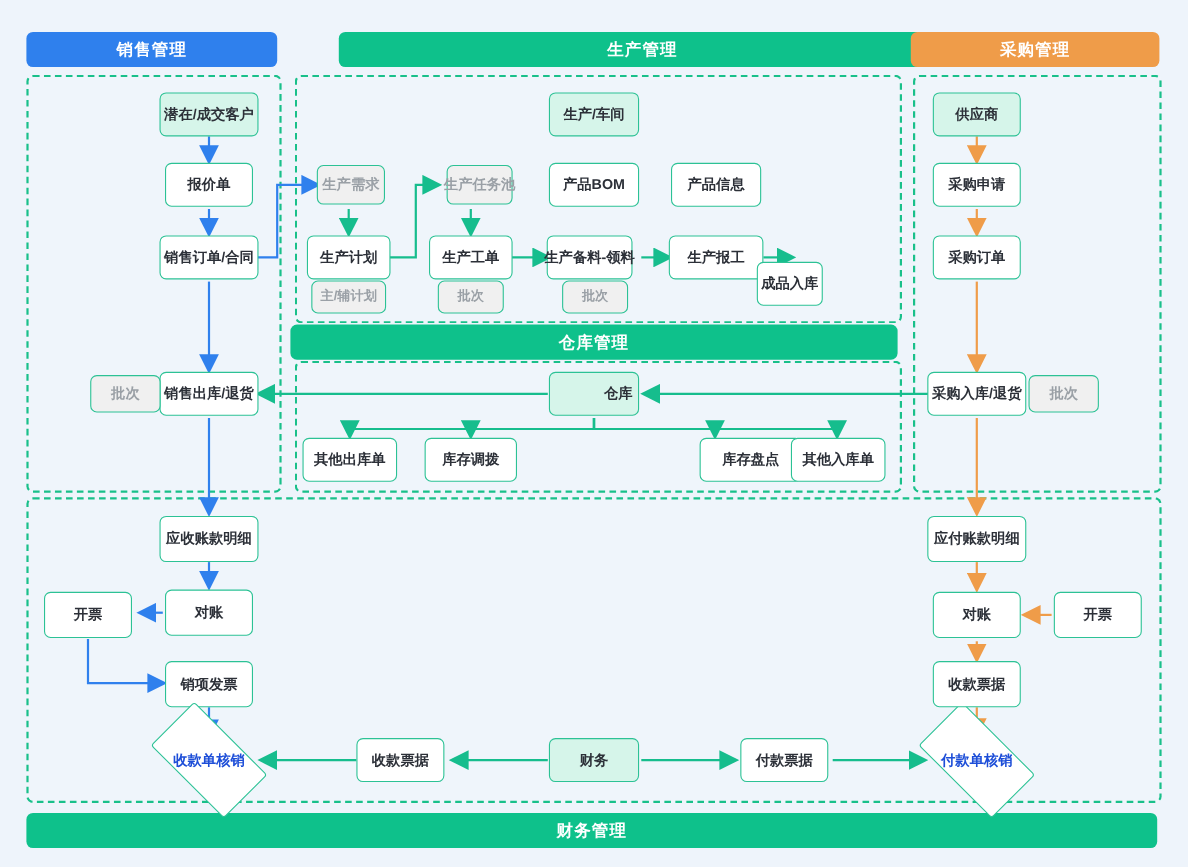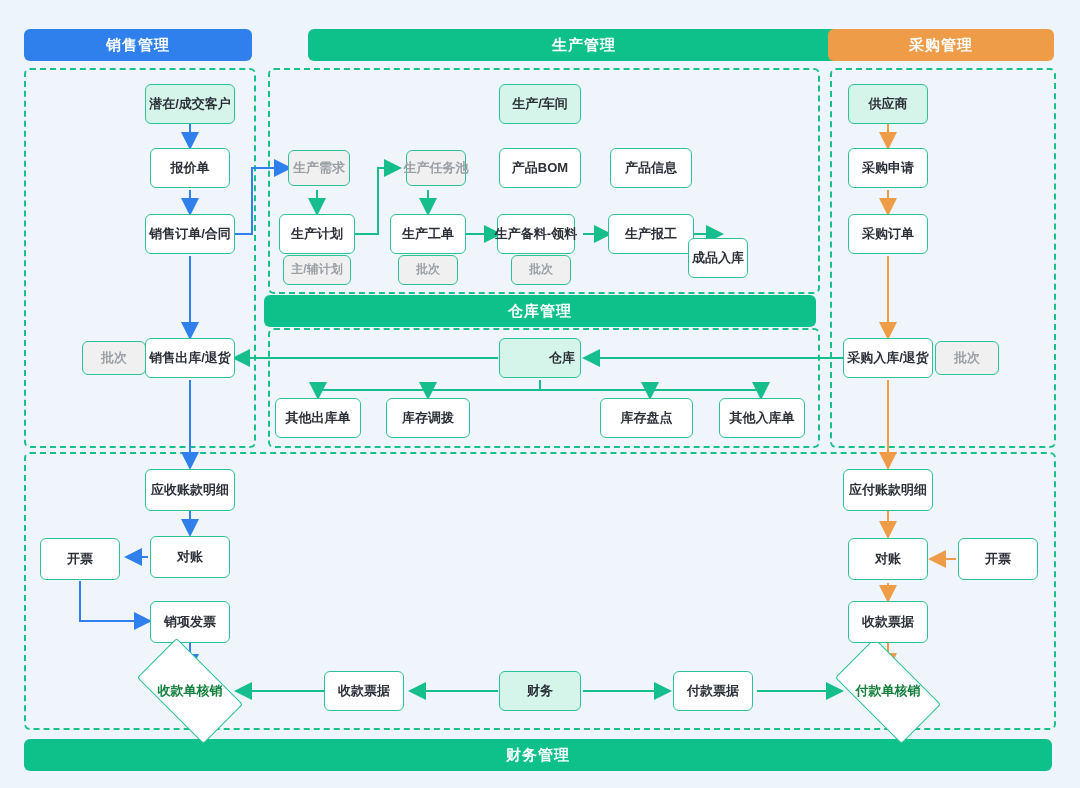--- a/index.html
+++ b/index.html
@@ -51,21 +51,21 @@
     border:none;background:transparent;
   }
   .diamond .dshape{
     position:absolute;left:50%;top:50%;
     width:100%;height:100%;
     transform:translate(-50%,-50%) rotate(45deg);
     border:1px solid #2cc295;
     background:#ffffff;
     border-radius:3px;
   }
-  .diamond .dlabel{position:relative;z-index:2;font-size:13px;font-weight:bold;color:#15803d;}
+  .diamond .dlabel{position:relative;z-index:2;font-size:13px;font-weight:bold;color:#1d4ed8;}
 </style>
 </head>
 <body>
 
 <div id="stage">
 
   <div class="zone" style="left:24px;  top:68px;  width:228px; height:376px;"></div>
   <div class="zone" style="left:268px; top:68px;  width:548px; height:222px;"></div>
   <div class="zone" style="left:830px; top:68px;  width:222px; height:376px;"></div>
   <div class="zone" style="left:268px; top:328px; width:548px; height:116px;"></div>
@@ -220,21 +220,21 @@
 
   <div class="node mint" style="left:499px;top:338px;width:82px;height:40px;padding-left:44px;">
     <span>仓库</span>
     </div>
   <div class="node" style="left:275px;top:398px;width:86px;height:40px;">
     <span>其他出库单</span>
     </div>
   <div class="node" style="left:386px;top:398px;width:84px;height:40px;">
     <span>库存调拨</span>
     </div>
-  <div class="node" style="left:600px;top:398px;width:93px;height:40px;">
+  <div class="node" style="left:636px;top:398px;width:93px;height:40px;">
     <span>库存盘点</span>
     </div>
   <div class="node" style="left:145px;top:469px;width:90px;height:42px;">
     <span>应收账款明细</span>
     </div>
 
   <div class="node" style="left:719px;top:398px;width:86px;height:40px;">
     <span>其他入库单</span>
     </div>
   <div class="node" style="left:150px;top:536px;width:80px;height:42px;">

